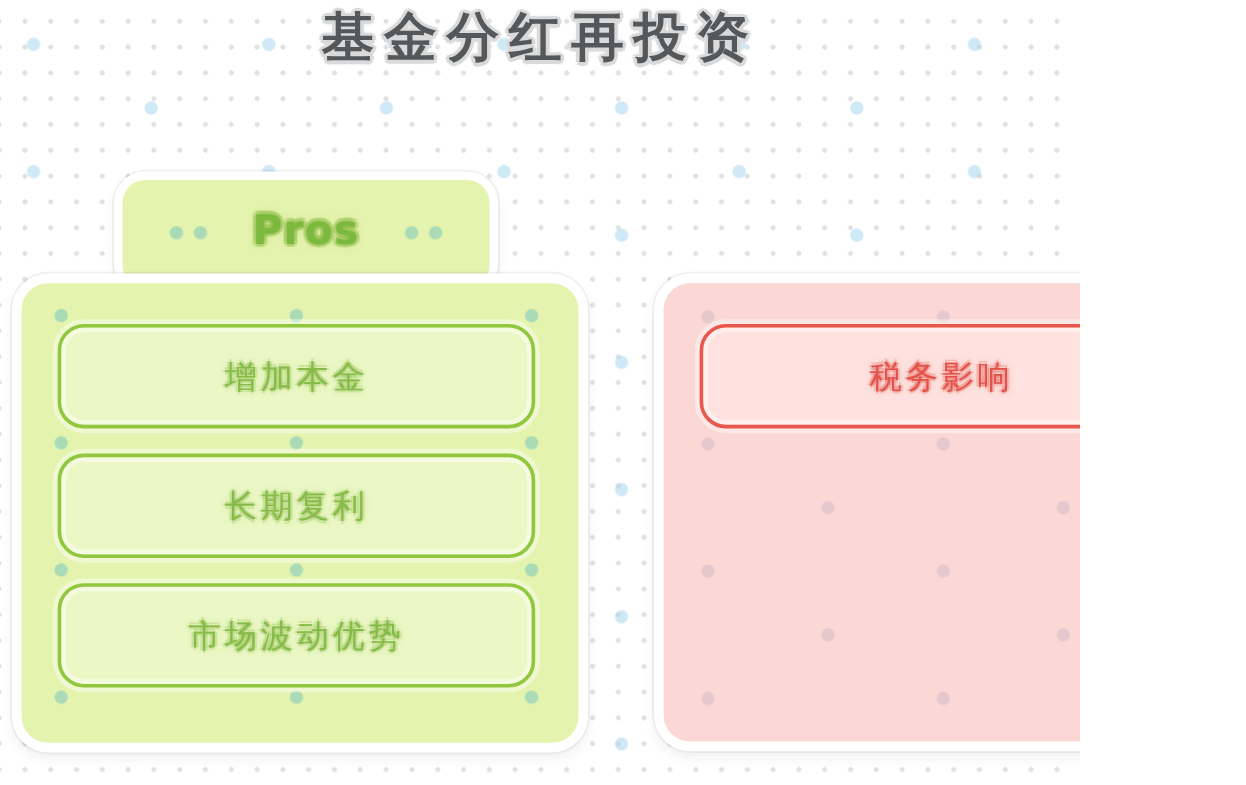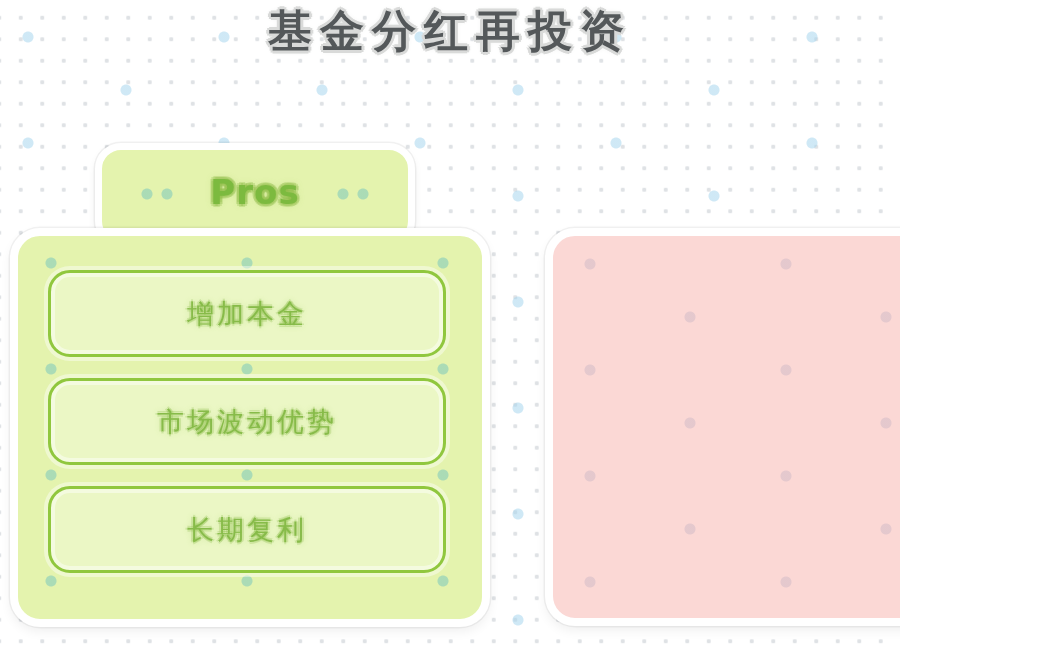--- a/index.html
+++ b/index.html
@@ -160,23 +160,26 @@
   <h1 class="title">基金分红再投资</h1>
 
   <div class="header header-pros">
     <span class="header-label">Pros</span>
   </div>
   <div class="panel panel-pros">
     <div class="item">
       <span class="item-label">增加本金</span>
     </div>
     <div class="item">
-      <span class="item-label">市场波动优势</span>
+      <span class="item-label">长期复利</span>
     </div>
     <div class="item">
-      <span class="item-label">长期复利</span>
+      <span class="item-label">市场波动优势</span>
     </div>
   </div>
 
   <div class="panel panel-cons">
+    <div class="item">
+      <span class="item-label">税务影响</span>
+    </div>
   </div>
 
 </div>
 
 </body></html>

